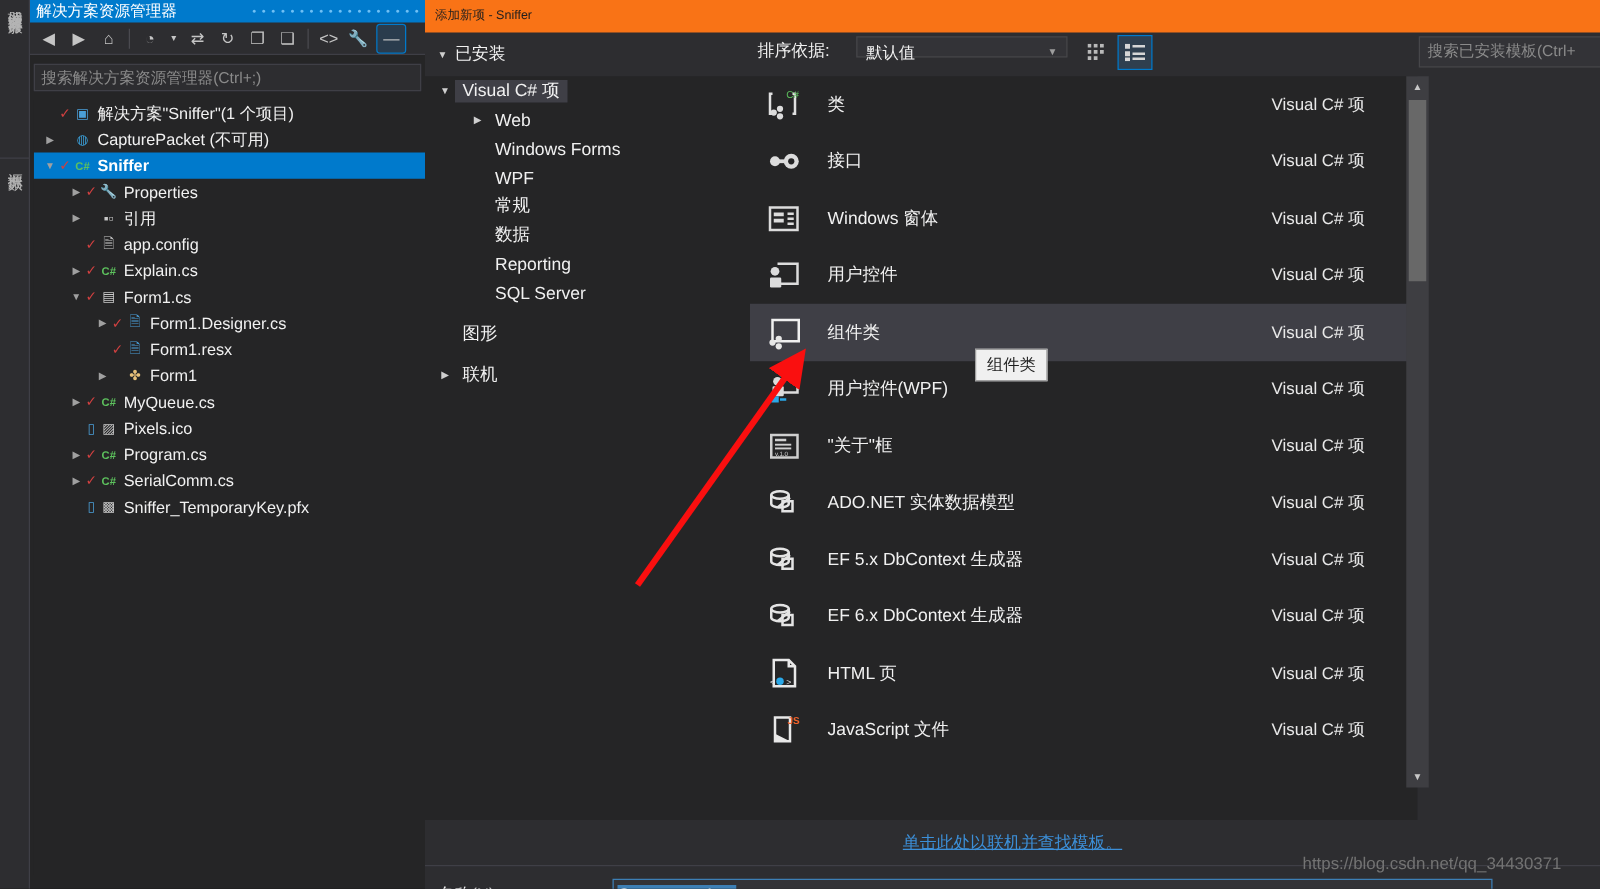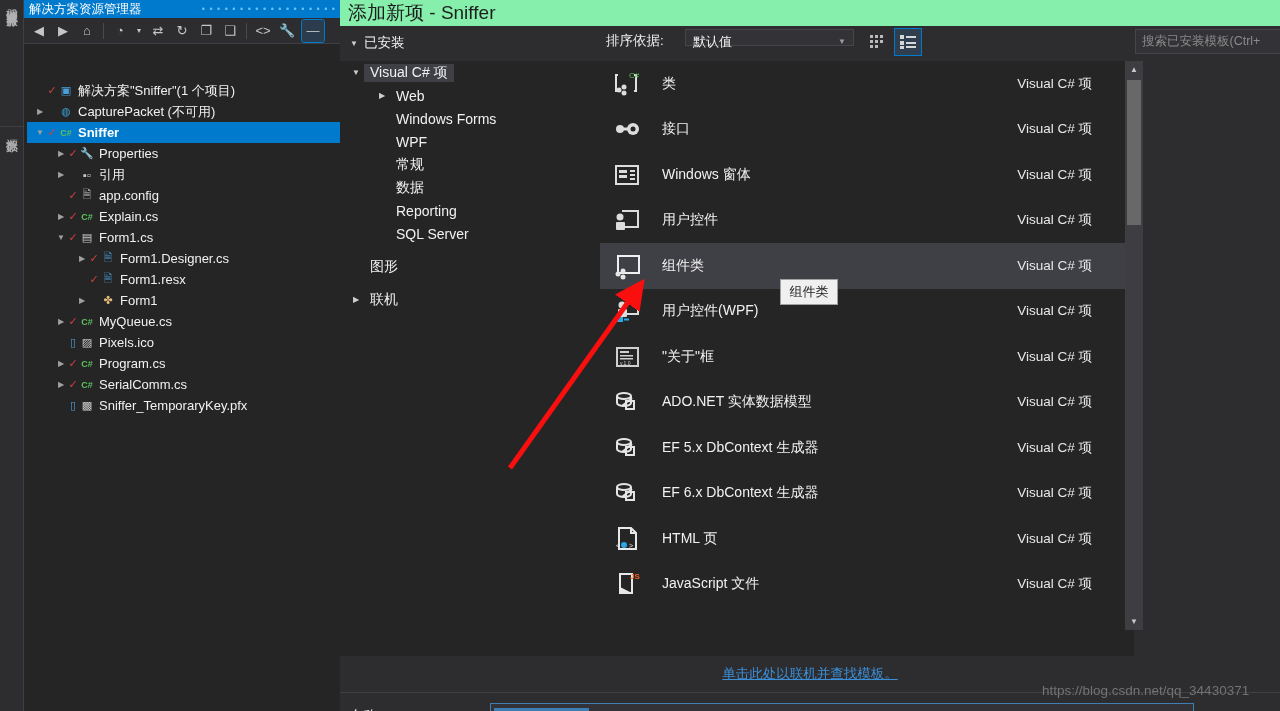--- a/index.html
+++ b/index.html
@@ -76,22 +76,22 @@
   .ticon { width: 18px; text-align: center; font-size: 11px; flex: none; }
   .tlabel { padding-left: 3px; }
 
   
   .dlg {
     position: absolute; left: 340px; top: 0; width: 940px; height: 711px;
     background: #2d2d30; color: #f1f1f1;
   }
   .dlg-title {
     position: absolute; left: 0; top: 0; width: 940px; height: 38px;
-    background: #86efac; color: #1e1e1e;
-    font-size: 19px; line-height: 26px; padding-left: 8px;
+    background: #f97316; color: #1e1e1e;
+    font-size: 10px; line-height: 26px; padding-left: 8px;
   }
   .dlg-body {
     position: absolute; left: 0; top: 26px; width: 940px; height: 685px;
     background: #2d2d30;
   }
 
   
   .hdr {
     position: absolute; left: 0; top: 0; width: 940px; height: 35px;
   }
@@ -251,20 +251,21 @@
         <div class="tbtn">⇄</div>
         <div class="tbtn">↻</div>
         <div class="tbtn">❐</div>
         <div class="tbtn">❑</div>
         <div class="tbsep"></div>
         <div class="tbtn">&lt;&gt;</div>
         <div class="tbtn">🔧</div>
         <div class="tbtn sel" style="margin-left: 2px;">—</div>
       </div>
 
+    <div class="se-search">搜索解决方案资源管理器(Ctrl+;)</div>
 
     <div class="se-tree" id="se-tree">
         <div class="trow" style="padding-left: 6px;">
           <span class="tarrow"></span>
           <span class="tcheck">✓</span>
           <span class="ticon" style="color: rgb(74, 159, 216);">▣</span>
           <span class="tlabel">解决方案"Sniffer"(1 个项目)</span>
         </div>
         <div class="trow" style="padding-left: 6px;">
           <span class="tarrow">▶</span>

